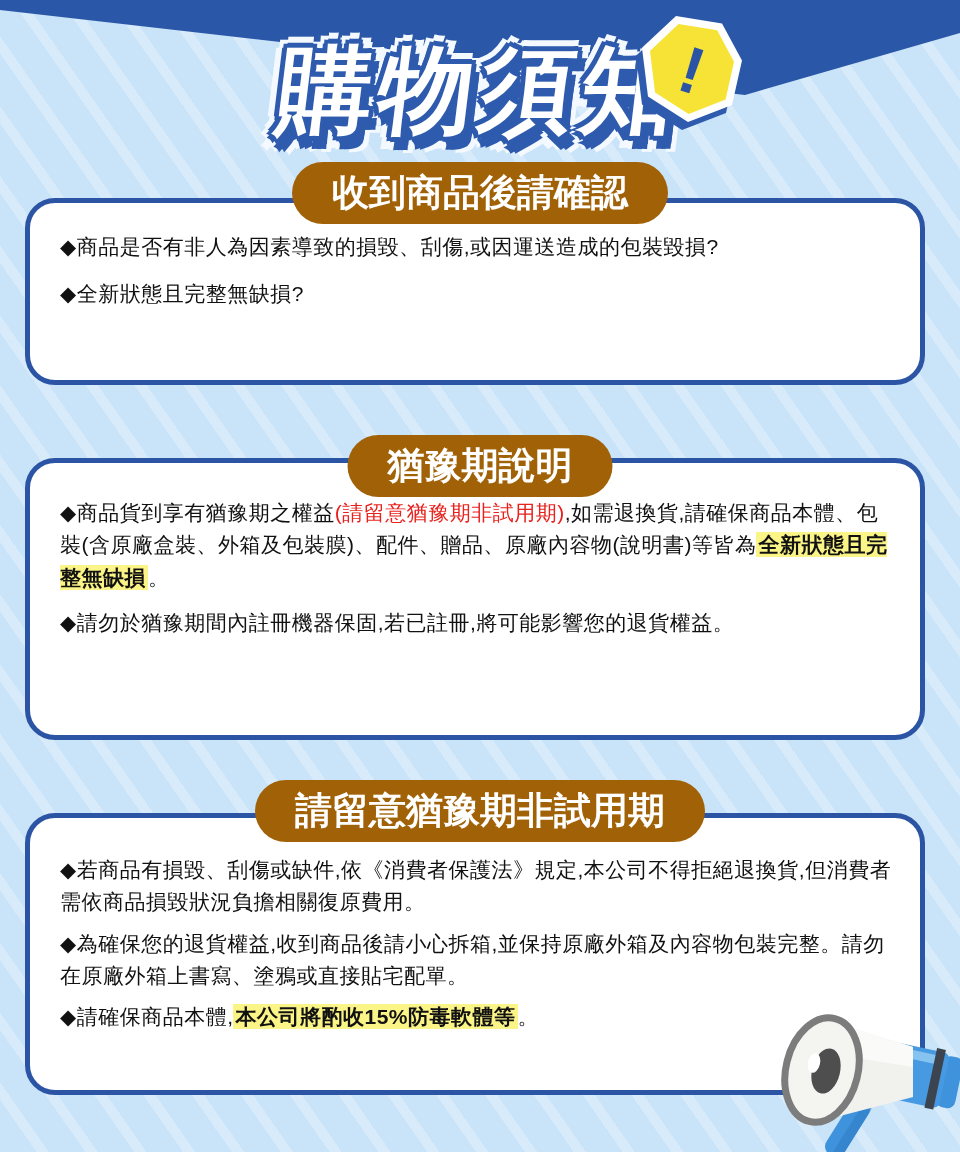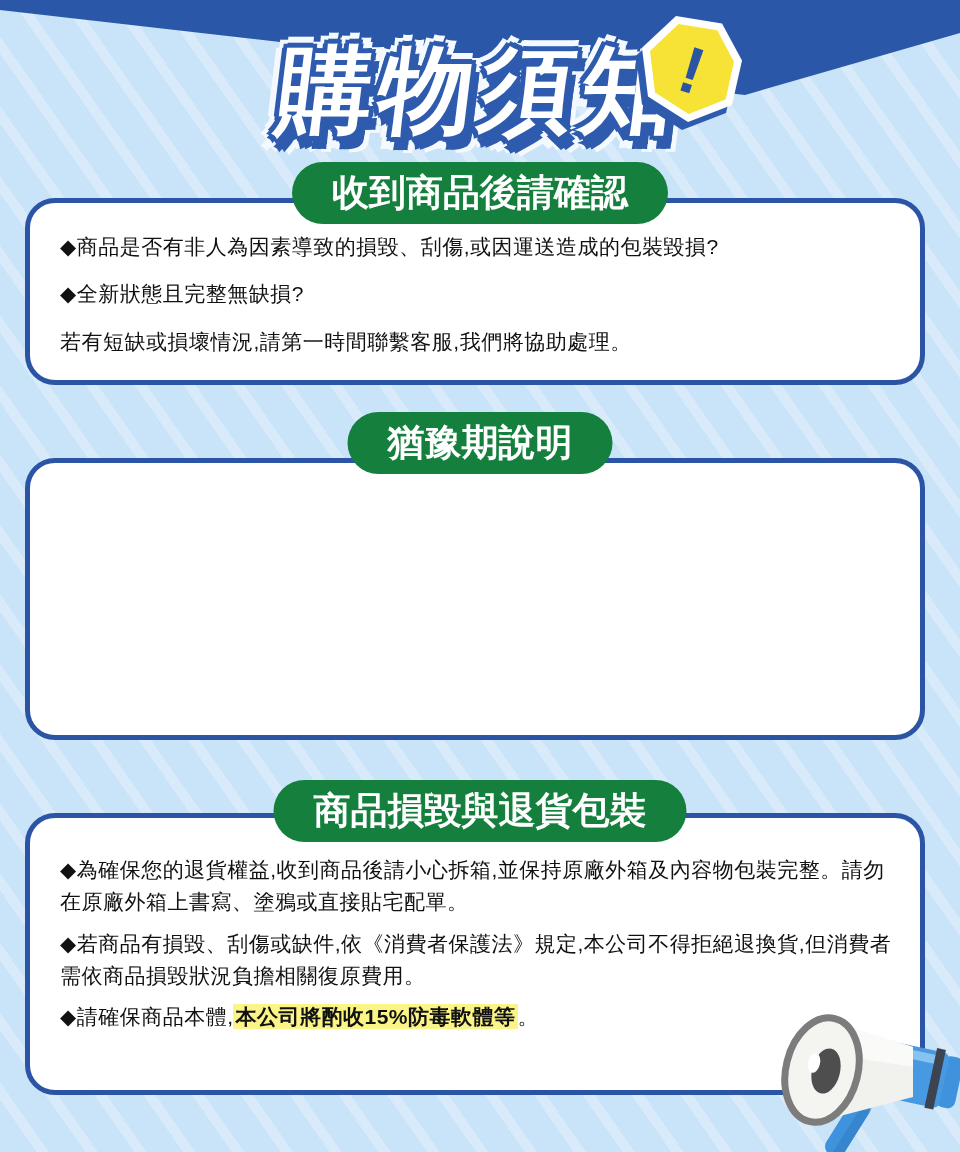--- a/index.html
+++ b/index.html
@@ -57,25 +57,25 @@
   .card{
     position:absolute;left:25px;width:900px;z-index:2;
     background:#ffffff;border:5px solid #2B55A4;border-radius:30px;
     box-sizing:border-box;color:#111111;
   }
   .card-1{top:198px;height:187px;padding:28px 26px 0 30px;}
   .card-2{top:458px;height:282px;padding:34px 26px 0 30px;}
   .card-3{top:813px;height:282px;padding:36px 26px 0 30px;}
   .pill{
     position:absolute;left:50%;transform:translateX(-50%);z-index:3;
-    height:62px;line-height:62px;border-radius:31px;background:#15803d;
+    height:62px;line-height:62px;border-radius:31px;background:#a16207;
     color:#ffffff;font-size:37px;font-weight:700;padding:0 40px;white-space:nowrap;
   }
   .pill-1{top:162px;}
-  .pill-2{top:412px;}
+  .pill-2{top:435px;}
   .pill-3{top:780px;}
   .card p{
     margin:0;font-size:21px;font-weight:500;line-height:1.54;
     letter-spacing:0.5px;
   }
   .card-1 p{margin-bottom:15px;}
   .card-2 p{margin-bottom:13px;}
   .card-3 p{margin-bottom:9px;}
   .seg-red{color:#E8211D;}
   .seg-highlight{background:#FBF487;font-weight:800;padding:1px 2px;}
@@ -96,31 +96,32 @@
   <div class="hex-shadow"></div>
   <div class="hex-border"></div>
   <div class="hex-fill"></div>
   <div class="bang">!</div>
 </div>
 
 <div class="pill pill-1">收到商品後請確認</div>
 <div class="card card-1">
   <p><span class="seg-normal">◆商品是否有非人為因素導致的損毀、刮傷,或因運送造成的包裝毀損?</span></p>
   <p><span class="seg-normal">◆全新狀態且完整無缺損?</span></p>
-  <p><span class="seg-normal">若有短缺或損壞情況,請第一時間聯繫客服,我們將協助處理。</span></p>
 </div>
 
 <div class="pill pill-2">猶豫期說明</div>
 <div class="card card-2">
+  <p><span class="seg-normal">◆商品貨到享有猶豫期之權益</span><span class="seg-red">(請留意猶豫期非試用期)</span><span class="seg-normal">,如需退換貨,請確保商品本體、包裝(含原廠盒裝、外箱及包裝膜)、配件、贈品、原廠內容物(說明書)等皆為</span><span class="seg-highlight">全新狀態且完整無缺損</span><span class="seg-normal">。</span></p>
+  <p><span class="seg-normal">◆請勿於猶豫期間內註冊機器保固,若已註冊,將可能影響您的退貨權益。</span></p>
 </div>
 
-<div class="pill pill-3">商品損毀與退貨包裝</div>
+<div class="pill pill-3">請留意猶豫期非試用期</div>
 <div class="card card-3">
+  <p><span class="seg-normal">◆若商品有損毀、刮傷或缺件,依《消費者保護法》規定,本公司不得拒絕退換貨,但消費者需依商品損毀狀況負擔相關復原費用。</span></p>
   <p><span class="seg-normal">◆為確保您的退貨權益,收到商品後請小心拆箱,並保持原廠外箱及內容物包裝完整。請勿在原廠外箱上書寫、塗鴉或直接貼宅配單。</span></p>
-  <p><span class="seg-normal">◆若商品有損毀、刮傷或缺件,依《消費者保護法》規定,本公司不得拒絕退換貨,但消費者需依商品損毀狀況負擔相關復原費用。</span></p>
   <p><span class="seg-normal">◆請確保商品本體,</span><span class="seg-highlight">本公司將酌收15%防毒軟體等</span><span class="seg-normal">。</span></p>
 </div>
 
 <svg class="megaphone" width="230" height="169" viewBox="0 0 230 169">
 
   <g transform="rotate(12 180 92)">
     <rect x="205" y="66" width="20" height="52" rx="8" fill="#3E93DC"></rect>
     <rect x="150" y="64" width="60" height="56" rx="6" fill="#4799E2"></rect>
     <rect x="150" y="68" width="54" height="9" rx="4" fill="#86C3F1"></rect>
     <rect x="196" y="61" width="9" height="61" fill="#3C4450"></rect>

